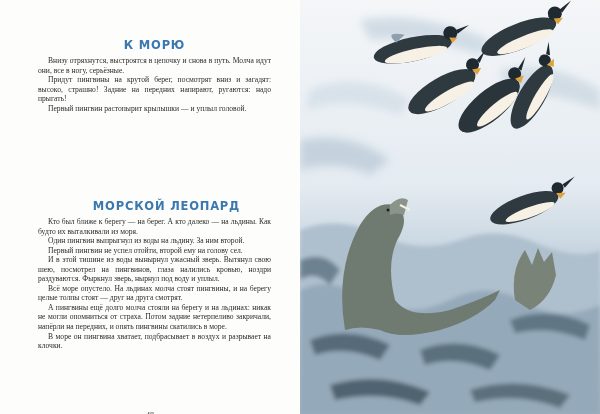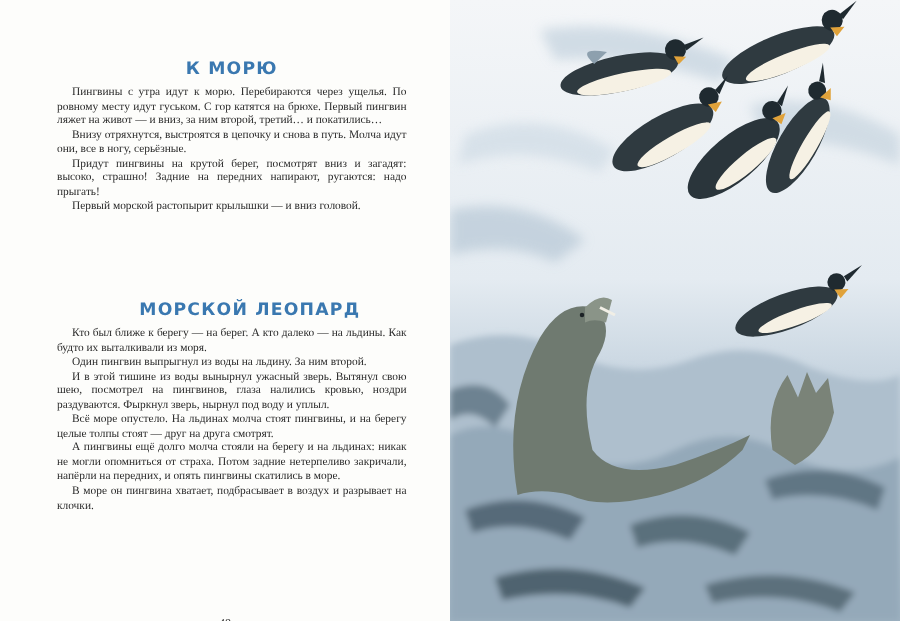--- a/index.html
+++ b/index.html
@@ -18,29 +18,29 @@
   .illus { position:absolute; left:0; top:0; width:300px; height:414px; }
 </style>
 </head>
 <body>
 
 <div class="spread">
   <div class="page-left">
     <div class="text-col">
       <h2 id="t1" class="chapter-title">К МОРЮ</h2>
       <div id="b1">
-        <p class="para">Пингвины с утра идут к морю. Перебираются через ущелья. По ровному месту идут гуськом. С гор катятся на брюхе. Первый пингвин ляжет на живот — и вниз, за ним второй, третий… и покатились…</p>
         <p class="para">Внизу отряхнутся, выстроятся в цепочку и снова в путь. Молча идут они, все в ногу, серьёзные.</p>
         <p class="para">Придут пингвины на крутой берег, посмотрят вниз и загадят: высоко, страшно! Задние на передних напирают, ругаются: надо прыгать!</p>
-        <p class="para">Первый морской растопырит крылышки — и вниз головой.</p>
+        <p class="para">Первый пингвин растопырит крылышки — и уплыл головой.</p>
       </div>
       <h2 id="t2" class="chapter-title">МОРСКОЙ ЛЕОПАРД</h2>
       <div id="b2">
         <p class="para">Кто был ближе к берегу — на берег. А кто далеко — на льдины. Как будто их выталкивали из моря.</p>
         <p class="para">Один пингвин выпрыгнул из воды на льдину. За ним второй.</p>
+        <p class="para">Первый пингвин не успел отойти, второй ему на голову сел.</p>
         <p class="para">И в этой тишине из воды вынырнул ужасный зверь. Вытянул свою шею, посмотрел на пингвинов, глаза налились кровью, ноздри раздуваются. Фыркнул зверь, нырнул под воду и уплыл.</p>
         <p class="para">Всё море опустело. На льдинах молча стоят пингвины, и на берегу целые толпы стоят — друг на друга смотрят.</p>
         <p class="para">А пингвины ещё долго молча стояли на берегу и на льдинах: никак не могли опомниться от страха. Потом задние нетерпеливо закричали, напёрли на передних, и опять пингвины скатились в море.</p>
         <p class="para">В море он пингвина хватает, подбрасывает в воздух и разрывает на клочки.</p>
       </div>
     </div>
     <div class="page-num">48</div>
   </div>
 
   <div class="page-right">

